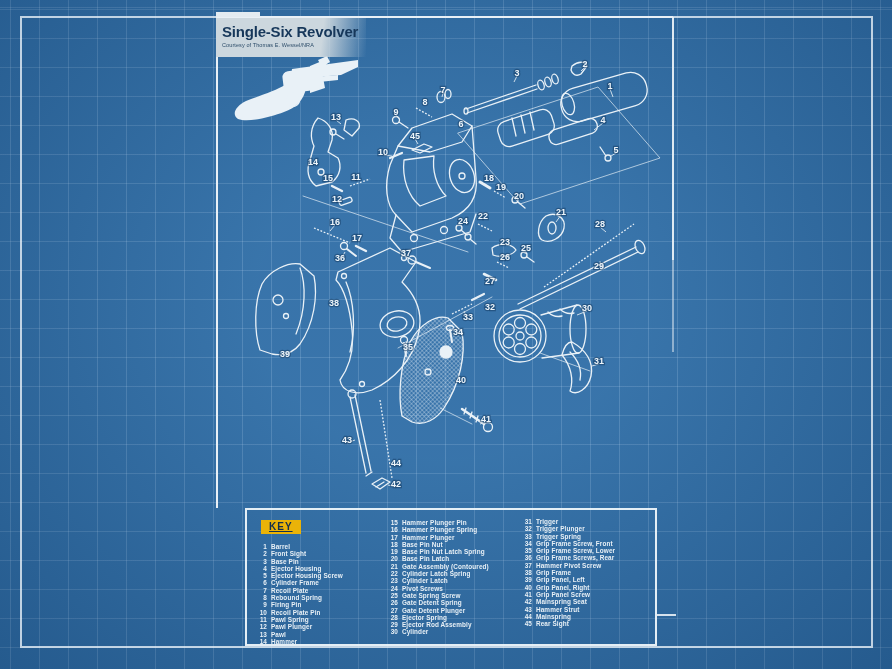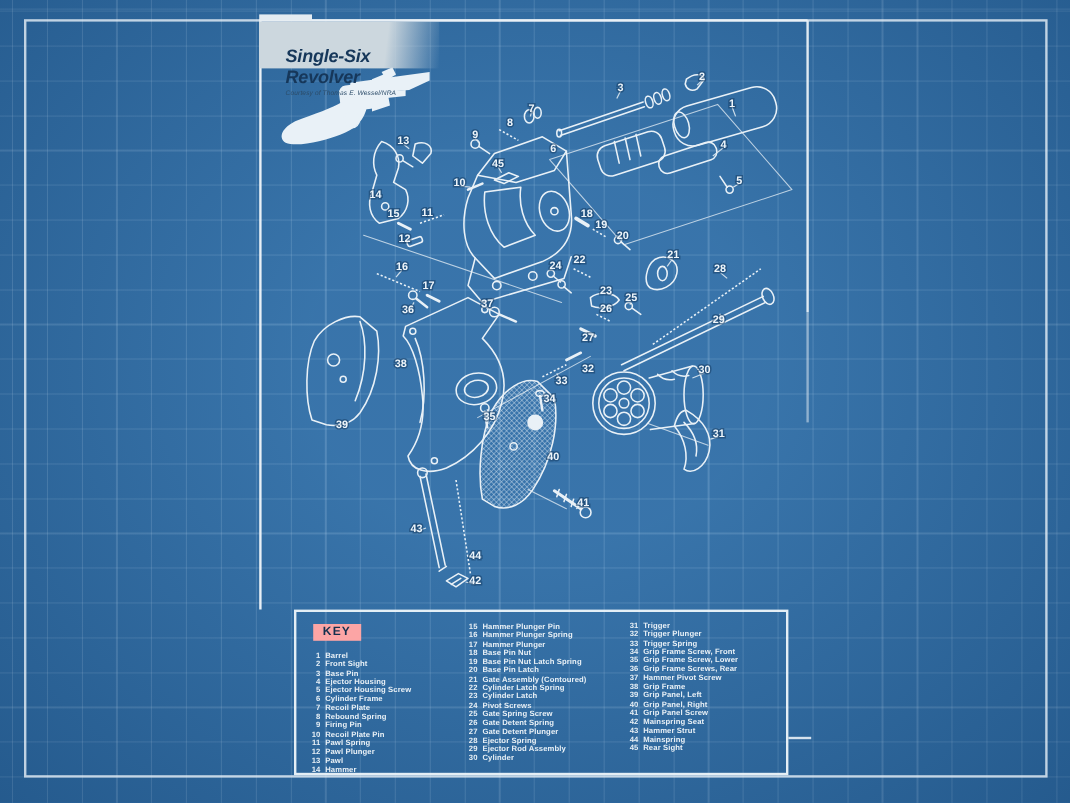--- a/index.html
+++ b/index.html
@@ -23,32 +23,32 @@
   .spring{stroke-dasharray:1.8 1.7;stroke-linecap:butt;}
   .fillart{fill:#e9f1f7;stroke:none;}
   .plabel{font:700 9px "Liberation Sans",sans-serif;fill:#eef5fa;text-anchor:middle;dominant-baseline:central;
           paint-order:stroke;stroke:rgba(22,62,102,0.55);stroke-width:2.5px;}
   .leader{stroke:#dfeaf2;stroke-width:1;opacity:.9;}
 
   .top-tab{position:absolute;left:216px;top:12px;width:44px;height:5px;background:#e3ebf1;}
   .title-panel{
     position:absolute;left:216px;top:18px;width:150px;height:39px;
     background:linear-gradient(97deg,#ccd7de 70%, rgba(204,215,222,0));
-    padding:16px;box-sizing:border-box;font-style:italic;
+    padding:0;box-sizing:border-box;
   }
   .title-panel h1{margin:5px 0 0 6px;font-size:15px;font-weight:700;letter-spacing:-0.2px;color:#16375a;}
   .title-panel .sub{margin:2px 0 0 6px;font-size:5.5px;color:#2c4c69;letter-spacing:0.1px;}
 
   .key-panel{
     position:absolute;left:245px;top:508px;width:412px;height:138px;box-sizing:border-box;
     border:2px solid rgba(238,245,250,0.95);
   }
   .key-badge{
-    position:absolute;left:14px;top:10px;background:#fca5a5;color:#14304e;
-    font-size:10px;font-weight:700;letter-spacing:1px;padding:1px 8px 2px 8px;
+    position:absolute;left:14px;top:10px;background:#eab308;color:#14304e;
+    font-size:10px;font-weight:700;letter-spacing:1px;padding:1px 8px 2px 8px;text-decoration:underline;
   }
   .key-col{position:absolute;}
   #key-col-0{left:7px;top:33px;}
   #key-col-1{left:138px;top:9px;}
   #key-col-2{left:272px;top:8px;}
   .key-row{display:flex;line-height:7.3px;font-size:6.4px;font-weight:600;color:#e8f0f6;letter-spacing:0.1px;}
   .key-num{width:13px;text-align:right;margin-right:4px;flex:none;}
 </style>
 </head>
 <body>

